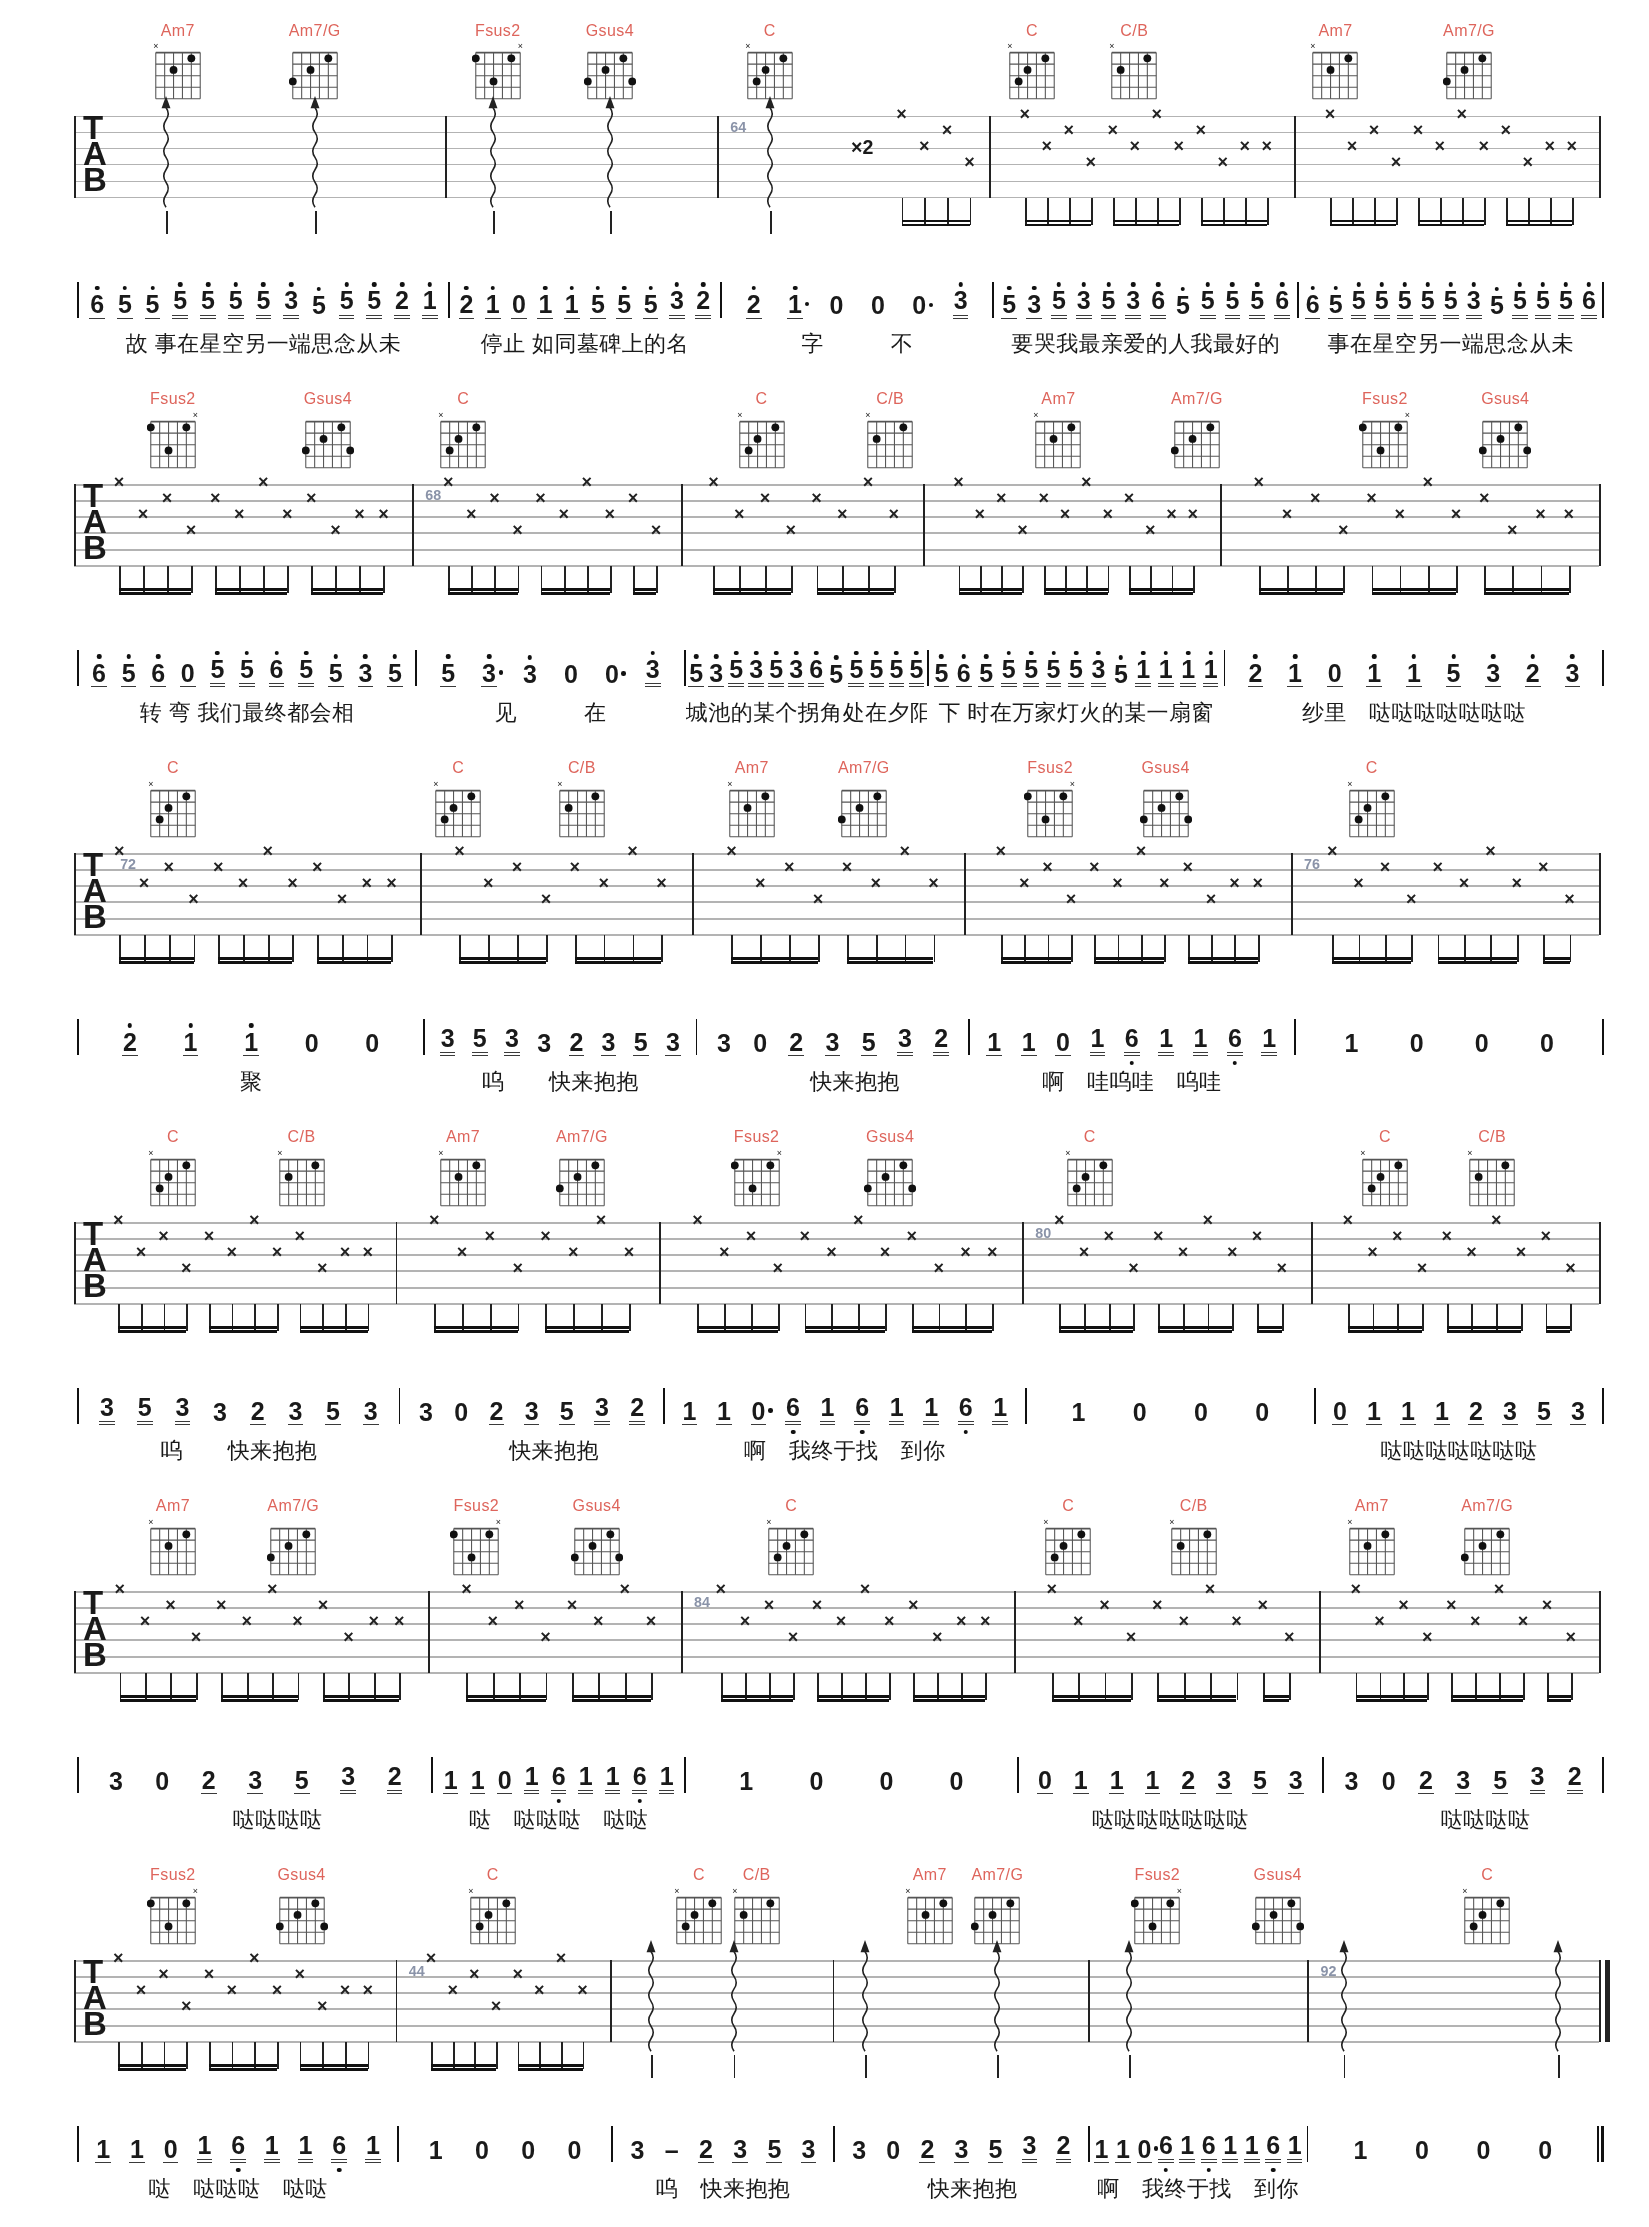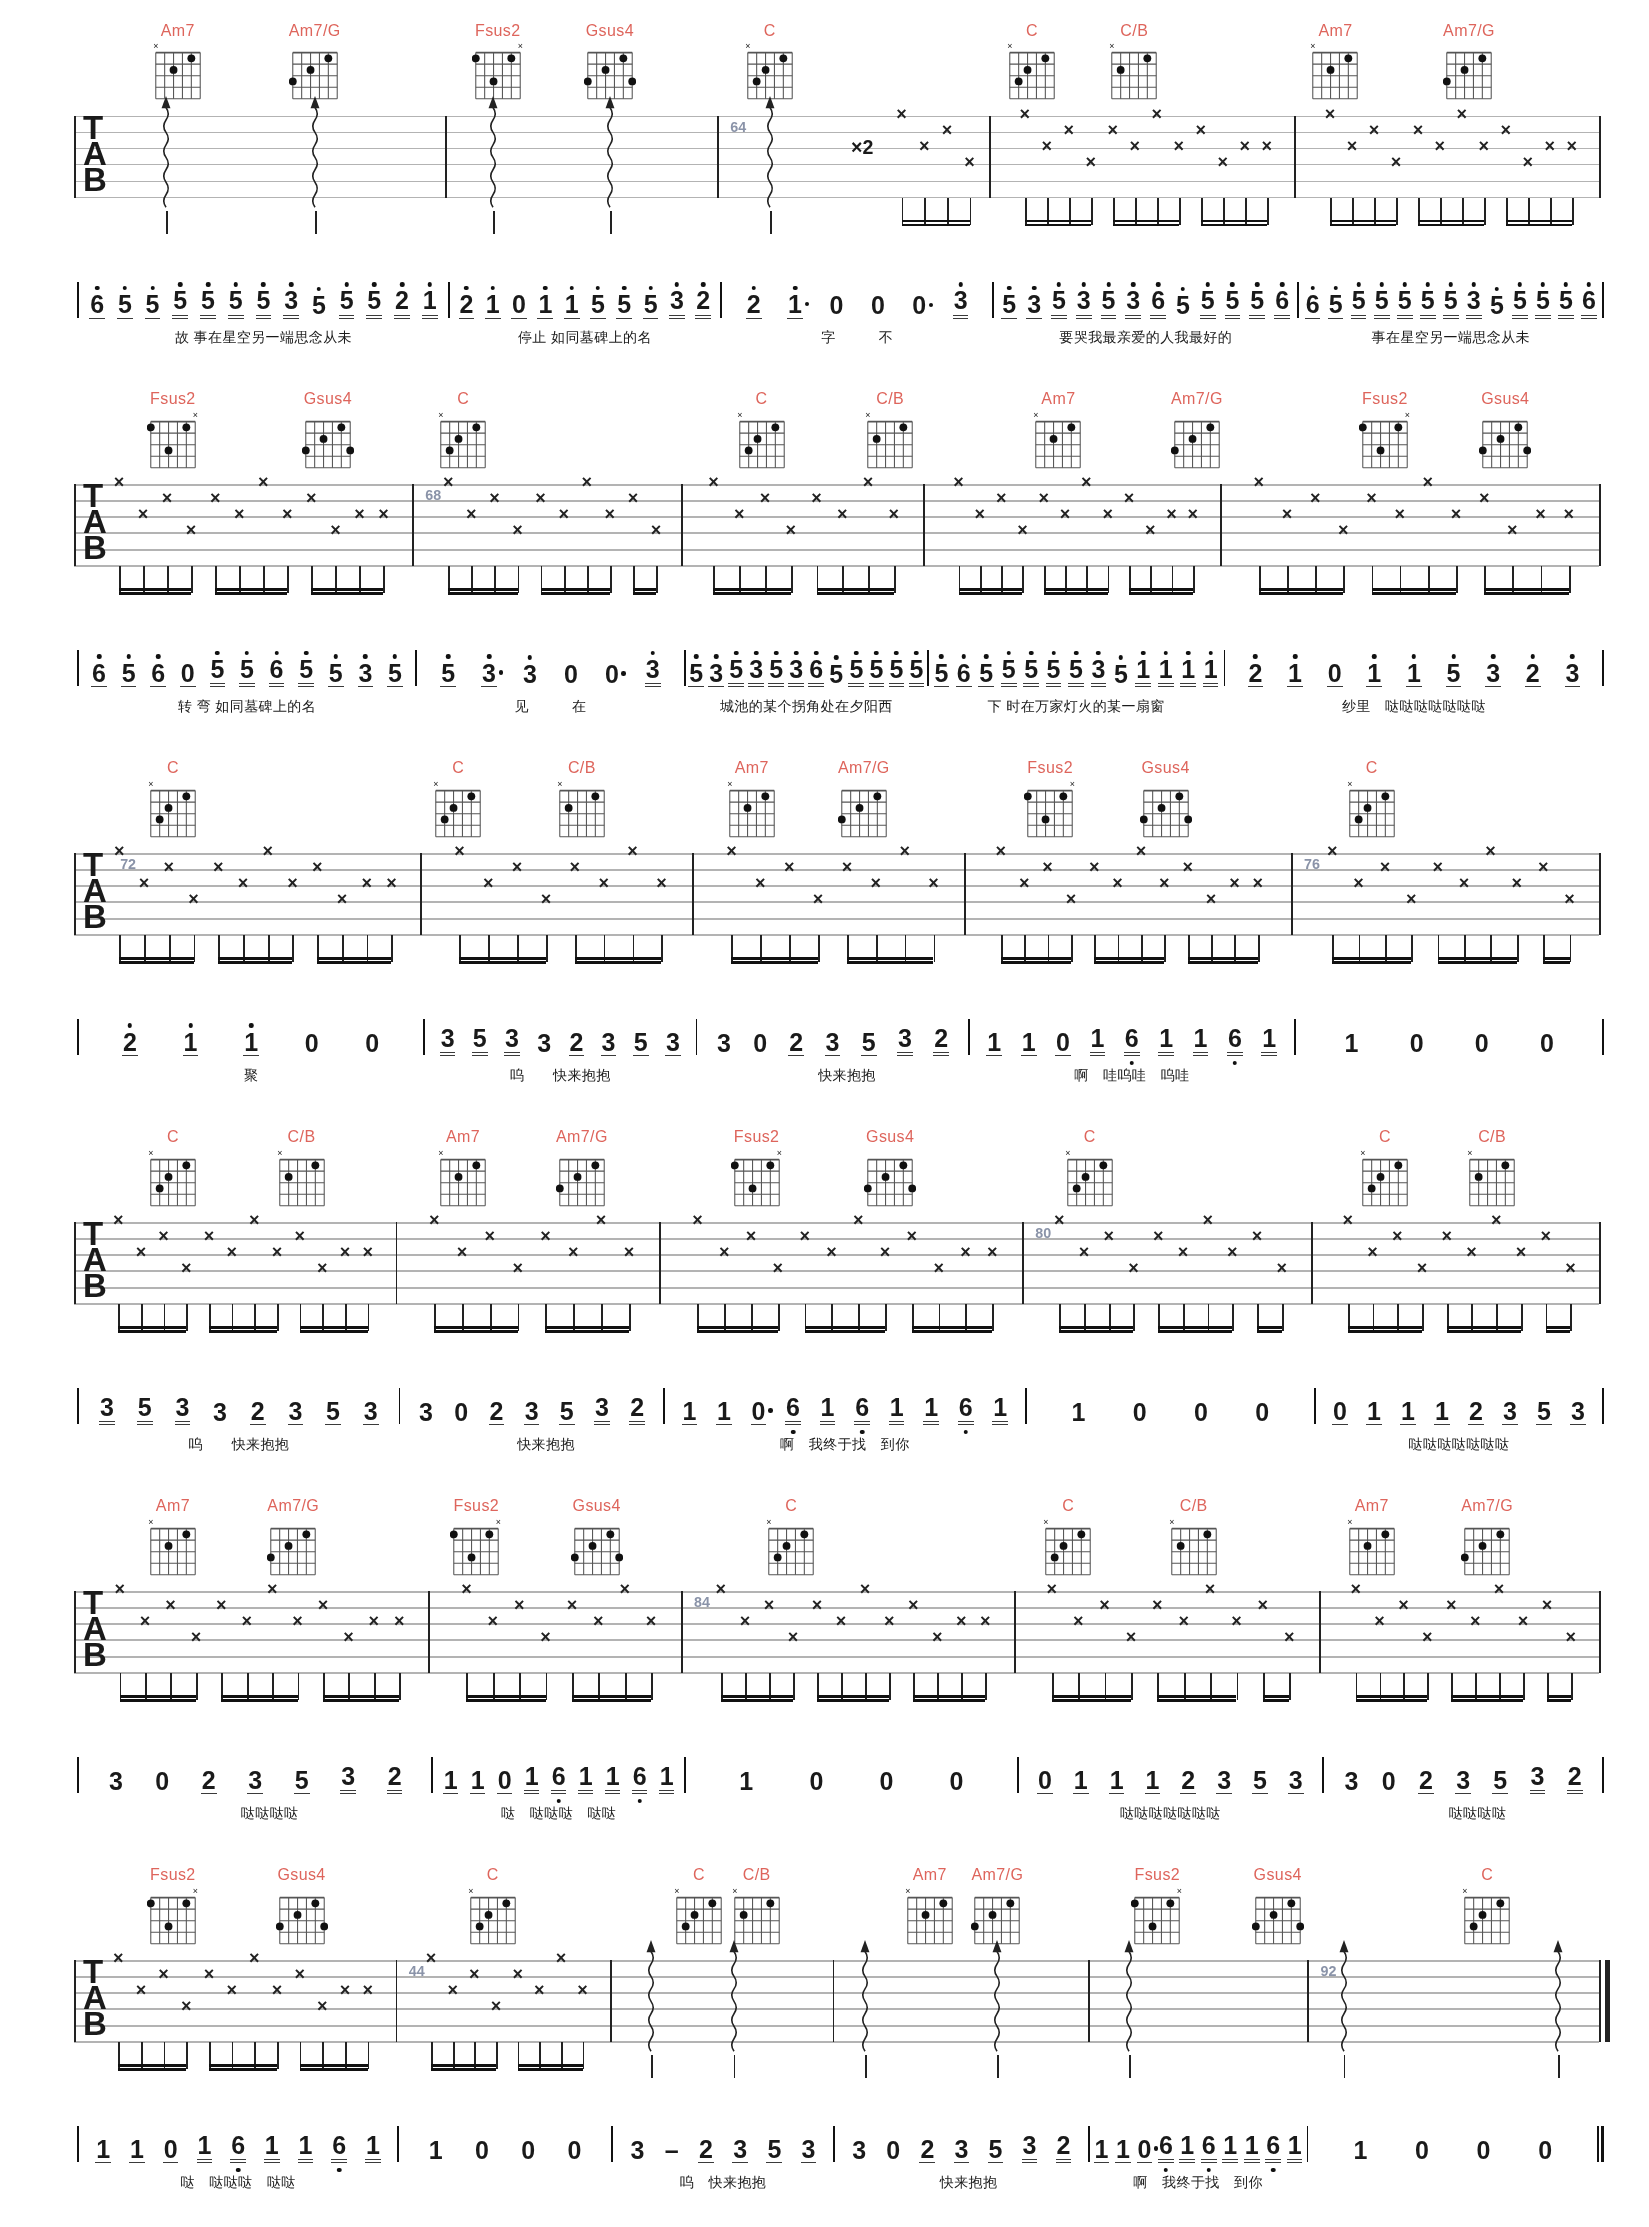--- a/index.html
+++ b/index.html
@@ -29,21 +29,21 @@
   .seg{display:flex;flex-direction:column;min-width:0;}
   .notes{display:flex;justify-content:space-evenly;align-items:flex-end;padding-top:9px;height:37px;}
   .nt{position:relative;display:inline-block;margin:0 1.8px;}
   .dg{font-size:25px;font-weight:bold;line-height:1.05;display:inline-block;min-width:13.4px;text-align:center;padding:0 0.9px;}
   .u1 .dg{border-bottom:1.8px solid #3a3a3a;}
   .u2 .dg{border-bottom:4.5px double #3a3a3a;padding-bottom:0.9px;}
   .dt,.db,.aug{position:absolute;width:4.5px;height:4.5px;border-radius:50%;background:#111;}
   .dt{top:-5.3px;left:50%;transform:translateX(-50%);}
   .db{bottom:-9px;left:50%;transform:translateX(-50%);}
   .aug{right:-6.2px;top:10.7px;}
-  .lyr{font-size:14px;margin-top:10.7px;text-align:center;white-space:nowrap;letter-spacing:0.4px;overflow:hidden;}
+  .lyr{font-size:22px;margin-top:10.7px;text-align:center;white-space:nowrap;letter-spacing:0.4px;overflow:hidden;}
 </style>
 </head>
 <body>
 
 <div class="sheet" id="sheet">
     <div class="system" style="top: 12.5px;">
       <div class="chord" style="left: 10.3%;">
         <div class="cname" style="color: rgb(222, 101, 92);">Am7</div>
         <div class="cdiag"><svg width="52" height="64" viewBox="0 0 58 72">
             <text x="4" y="9" font-size="10" text-anchor="middle" fill="#222" font-family="Liberation Sans, sans-serif">×</text>
@@ -761,21 +761,21 @@
             <div class="nt u1"><div class="dt"></div><div class="dg">6</div></div>
             <div class="nt u1"><div class="dg">0</div></div>
             <div class="nt u2"><div class="dt"></div><div class="dg">5</div></div>
             <div class="nt u2"><div class="dt"></div><div class="dg">5</div></div>
             <div class="nt u2"><div class="dt"></div><div class="dg">6</div></div>
             <div class="nt u2"><div class="dt"></div><div class="dg">5</div></div>
             <div class="nt u1"><div class="dt"></div><div class="dg">5</div></div>
             <div class="nt u1"><div class="dt"></div><div class="dg">3</div></div>
             <div class="nt u1"><div class="dt"></div><div class="dg">5</div></div>
           </div>
-          <div class="lyr">转 弯 如同墓碑上的名</div>
+          <div class="lyr">转 弯 我们最终都会相</div>
         </div>
         <div class="vbar"></div>
         <div class="seg" style="flex: 16.3 1 0px;">
           <div class="notes">
             <div class="nt u1"><div class="dt"></div><div class="dg">5</div></div>
             <div class="nt u1"><div class="dt"></div><div class="dg">3</div><div class="aug"></div></div>
             <div class="nt"><div class="dt"></div><div class="dg">3</div></div>
             <div class="nt"><div class="dg">0</div></div>
             <div class="nt"><div class="dg">0</div><div class="aug"></div></div>
             <div class="nt u2"><div class="dt"></div><div class="dg">3</div></div>

